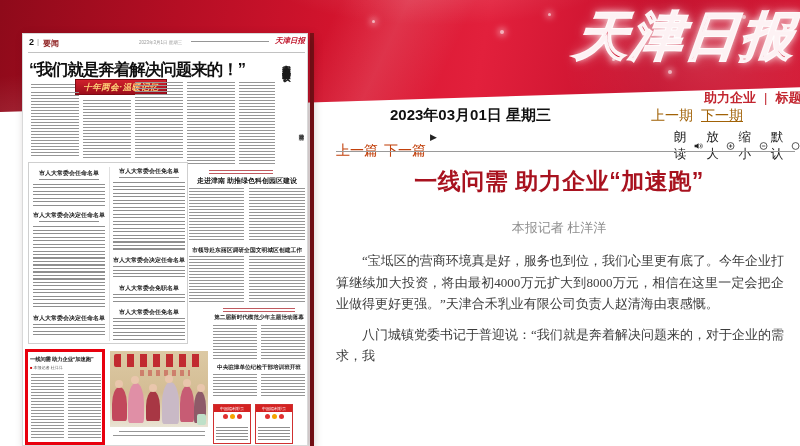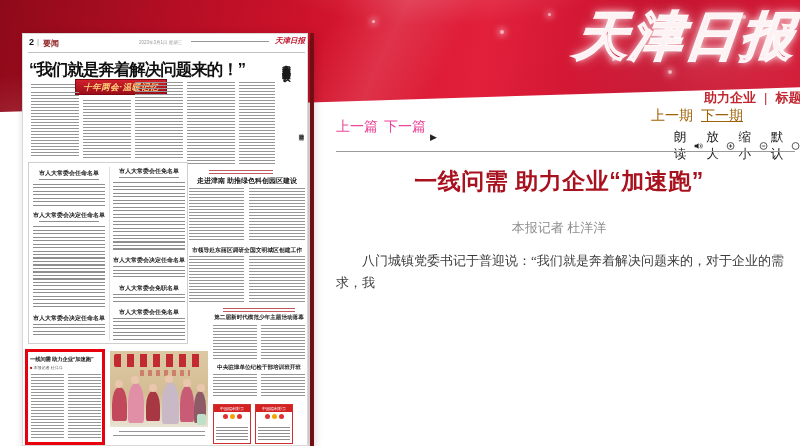--- a/index.html
+++ b/index.html
@@ -84,21 +84,21 @@
   .lot-head { height:7px; background:#d42222; color:#fff; font-size:4px; line-height:7px;
               text-align:center; overflow:hidden; white-space:nowrap; }
   .lot-dots { display:flex; gap:2px; justify-content:center; margin-top:2px; }
   .dot { width:5px; height:5px; border-radius:50%; }
   .lot-st { position:absolute; left:2px; bottom:2px; right:2px; height:14px;
             background-image:repeating-linear-gradient(180deg,#8f8f8f 0,#8f8f8f 1px,transparent 1px,transparent 3px); }
 
   
   .issue-date { position:absolute; left:390px; top:106px; font-size:15px; font-weight:bold; color:#111; }
   .issue-link { position:absolute; top:107px; font-size:14px; color:#a16207; cursor:pointer; }
-  .art-nav { position:absolute; top:118px; font-size:14px; color:#ec4899; cursor:pointer; }
+  .art-nav { position:absolute; top:142px; font-size:14px; color:#c2410c; cursor:pointer; }
   .nav-arrow { position:absolute; left:430px; top:132px; font-size:9px; color:#222; }
   .tools { position:absolute; left:655px; top:129px; display:flex; align-items:center; column-gap:3px;margin-left:19px; }
   .tool { display:flex; align-items:center; font-size:12.5px; color:#222; cursor:pointer; }
   .tool svg { margin-left:1px; }
   .tb-rule { position:absolute; left:336px; top:151px; width:459px; border-top:1px solid #9a9a9a; }
 
   .art-title { position:absolute; left:336px; top:166px; width:446px; text-align:center;
                font-size:23px; font-weight:bold; color:#a8121f; letter-spacing:.5px; }
   .art-byline { position:absolute; left:336px; top:219px; width:446px; text-align:center;
                 font-size:13px; color:#8f8f8f; }
@@ -223,20 +223,21 @@
       <span class="fig" style="left:36px;bottom:6px;width:14px;height:30px;background:#a83744;"></span>
       <span class="fig" style="left:52px;bottom:3px;width:17px;height:42px;background:#c9b9c6;"></span>
       <span class="fig" style="left:70px;bottom:5px;width:14px;height:36px;background:#c75c74;"></span>
       <span class="fig" style="left:84px;bottom:4px;width:12px;height:32px;background:#8e5a68;"></span>
       <span class="bag"></span>
     </div>
     <div class="st" style="left:96px;top:397px;width:86px;height:2px;"></div>
     <div class="st" style="left:90px;top:401px;width:92px;height:2px;"></div>
   </div>
 
+  <div class="issue-date">2023年03月01日  星期三</div>
   <div class="issue-link" style="left:651px;">上一期</div>
   <div class="issue-link" style="left:701px;text-decoration:underline;">下一期</div>
 
   <div class="art-nav" style="left:336px;">上一篇</div>
   <div class="art-nav" style="left:384px;">下一篇</div>
   <div class="nav-arrow">▶</div>
 
   <div class="tools">
     <span class="tool">
       <span>朗读</span>
@@ -264,16 +265,17 @@
       <svg width="12" height="12" viewBox="0 0 16 16">
           <circle cx="8" cy="8" r="6" stroke="#222" fill="none" stroke-width="1.3"></circle>
         </svg>
     </span>
   </div>
   <div class="tb-rule"></div>
 
   <div class="art-title">一线问需 助力企业“加速跑”</div>
   <div class="art-byline">本报记者 杜洋洋</div>
   <div class="art-body">
+    <p>“宝坻区的营商环境真是好，服务也到位，我们心里更有底了。今年企业打算继续加大投资，将由最初4000万元扩大到8000万元，相信在这里一定会把企业做得更好更强。”天津合禾乳业有限公司负责人赵清海由衷感慨。</p>
     <p>八门城镇党委书记于普迎说：“我们就是奔着解决问题来的，对于企业的需求，我</p>
   </div>
 
 </div>
 
 </body></html>

